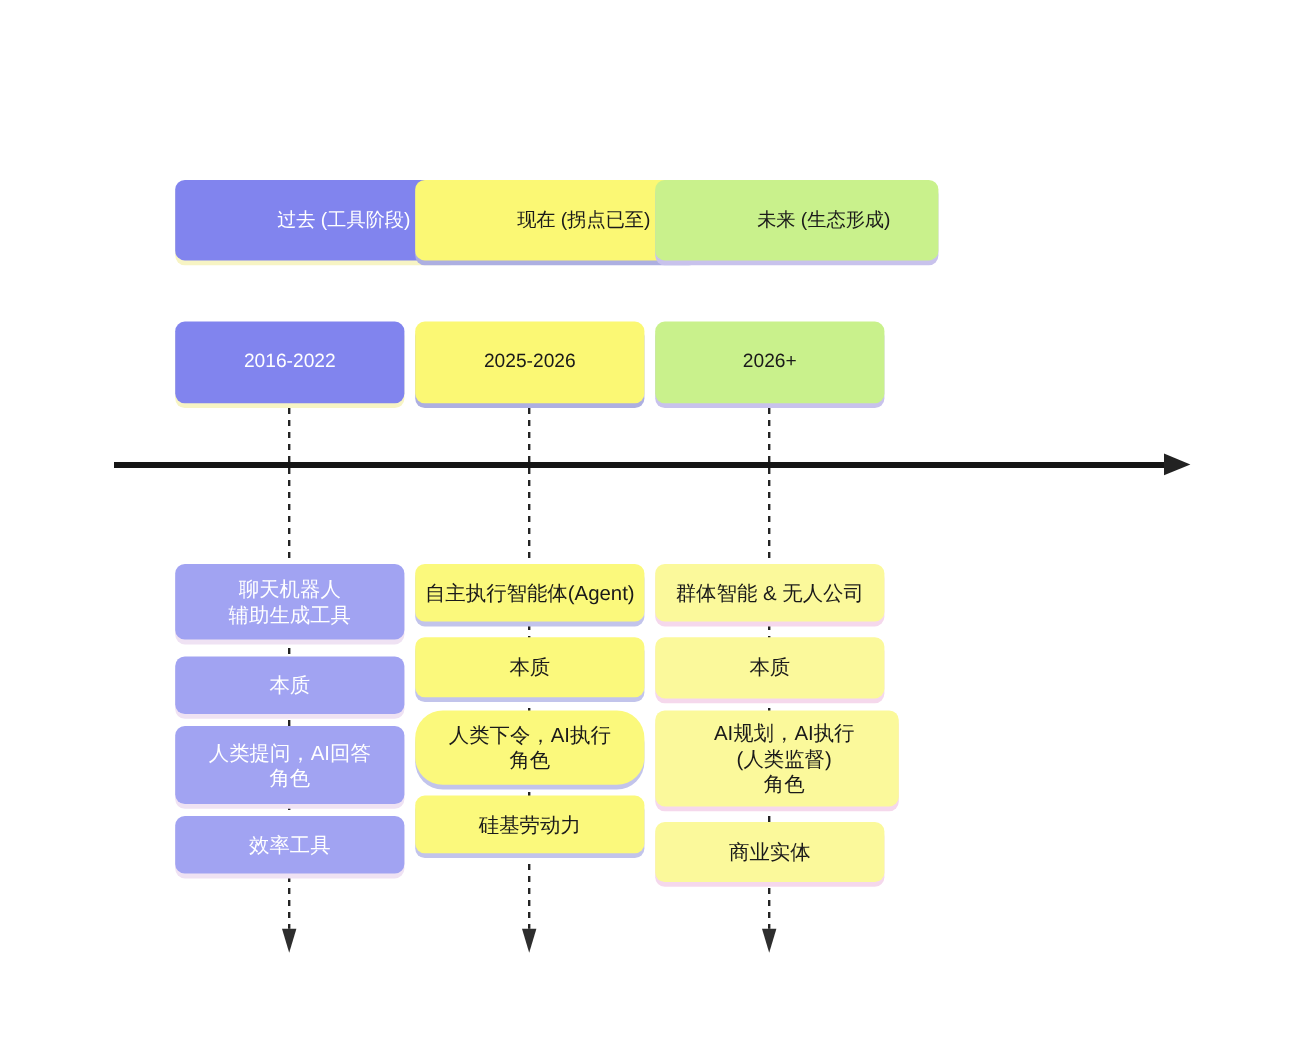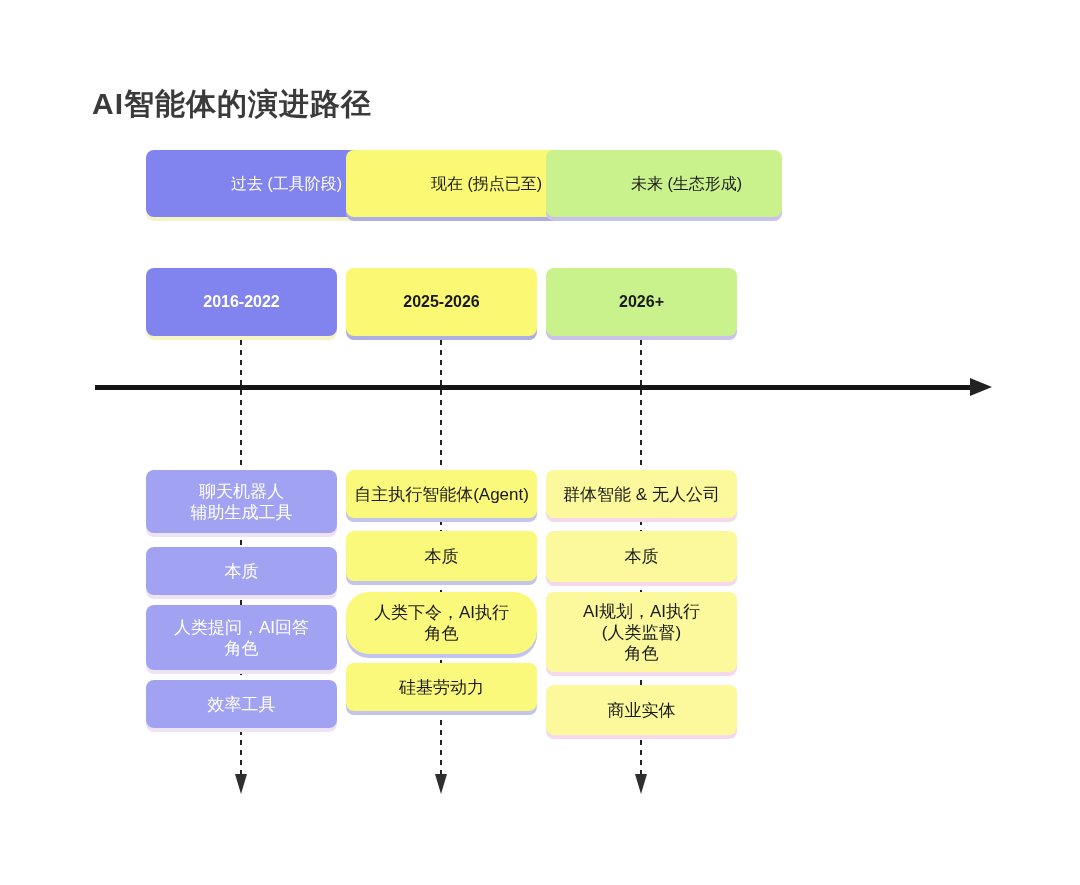--- a/index.html
+++ b/index.html
@@ -39,45 +39,44 @@
   }
   .box{
     position:absolute;left:0;width:191px;z-index:3;
     display:flex;align-items:center;justify-content:center;
     text-align:center;border-radius:8px;
     background:var(--box);color:var(--text);
     box-shadow:0 4px 0 var(--shadow);
     font-size:16px;white-space:pre-line;line-height:22px;
   }
   .header-box{top:150px;height:67px;padding-left:45px;}
-  .year-box{top:268px;height:68px;font-weight:bold;font-size:16px;}
+  .year-box{top:268px;height:68px;font-weight:normal;font-size:16px;}
   .item{
     background:var(--item-box);
     box-shadow:0 4px 0 var(--item-shadow);
     font-size:17px;line-height:21px;
   }
   .col0 .i0{top:470px;height:63px;}
   .col0 .i1{top:547px;height:48px;}
   .col0 .i2{top:605px;height:65px;}
   .col0 .i3{top:680px;height:48px;}
   .col1 .i0{top:470px;height:48px;}
   .col1 .i1{top:531px;height:50px;}
   .col1 .i2{top:592px;height:62px;border-radius:23px;}
   .col1 .i3{top:663px;height:48px;}
   .col2 .i0{top:470px;height:48px;}
   .col2 .i1{top:531px;height:51px;}
-  .col2 .i2{top:592px;height:80px;}
+  .col2 .i2{top:592px;height:80px;padding-left:12px;}
   .col2 .i3{top:685px;height:50px;}
 </style>
 </head>
 <body>
 
 <div class="canvas">
 
-  <h1 class="page-title">AI智能体的演进路径</h1>
 
   <div class="timeline">
     <span class="timeline-head"></span>
   </div>
 
   <div class="column col0" style="--box: #8184ee; --item-box: #a1a3f2; --text: #ffffff; --shadow: #f7f4c4; --item-shadow: #efe2f3;">
     <div class="dash-line">
       <span class="down-head"></span>
     </div>
     <div class="box header-box">

